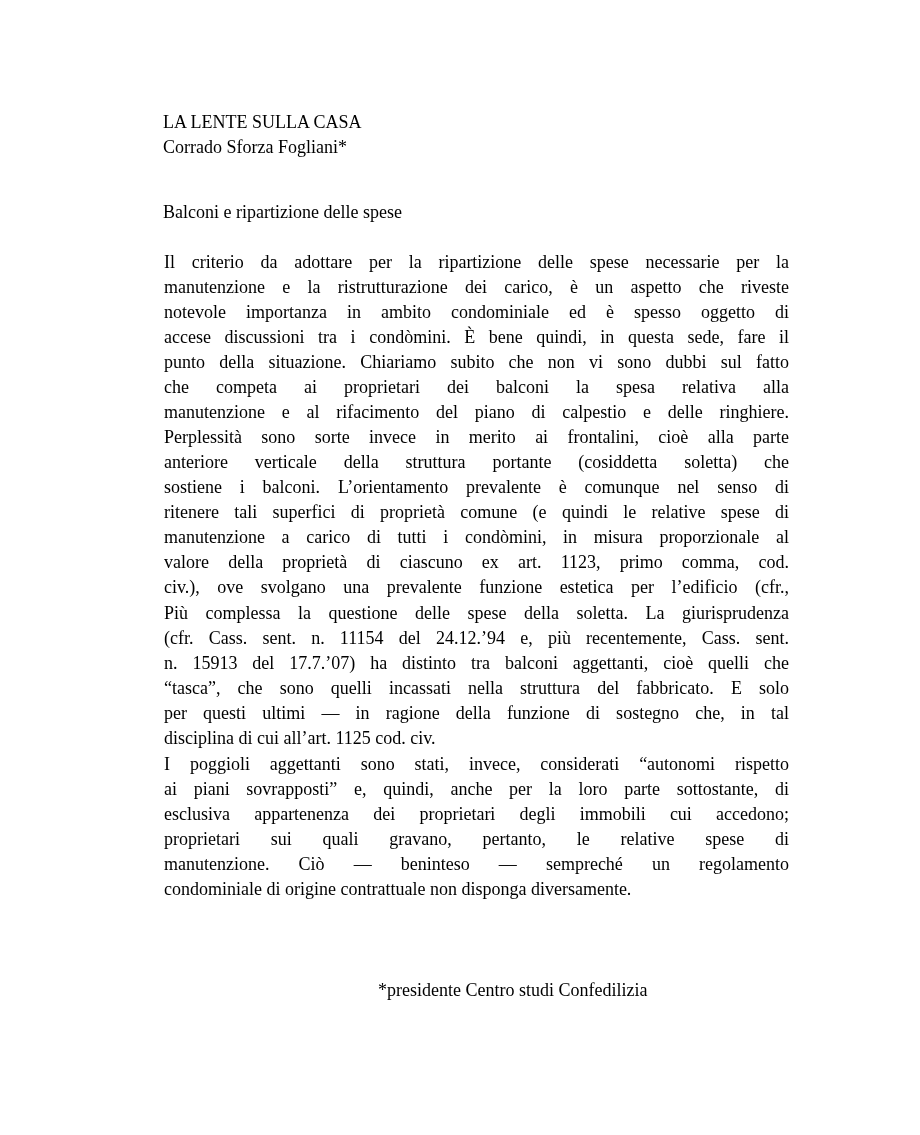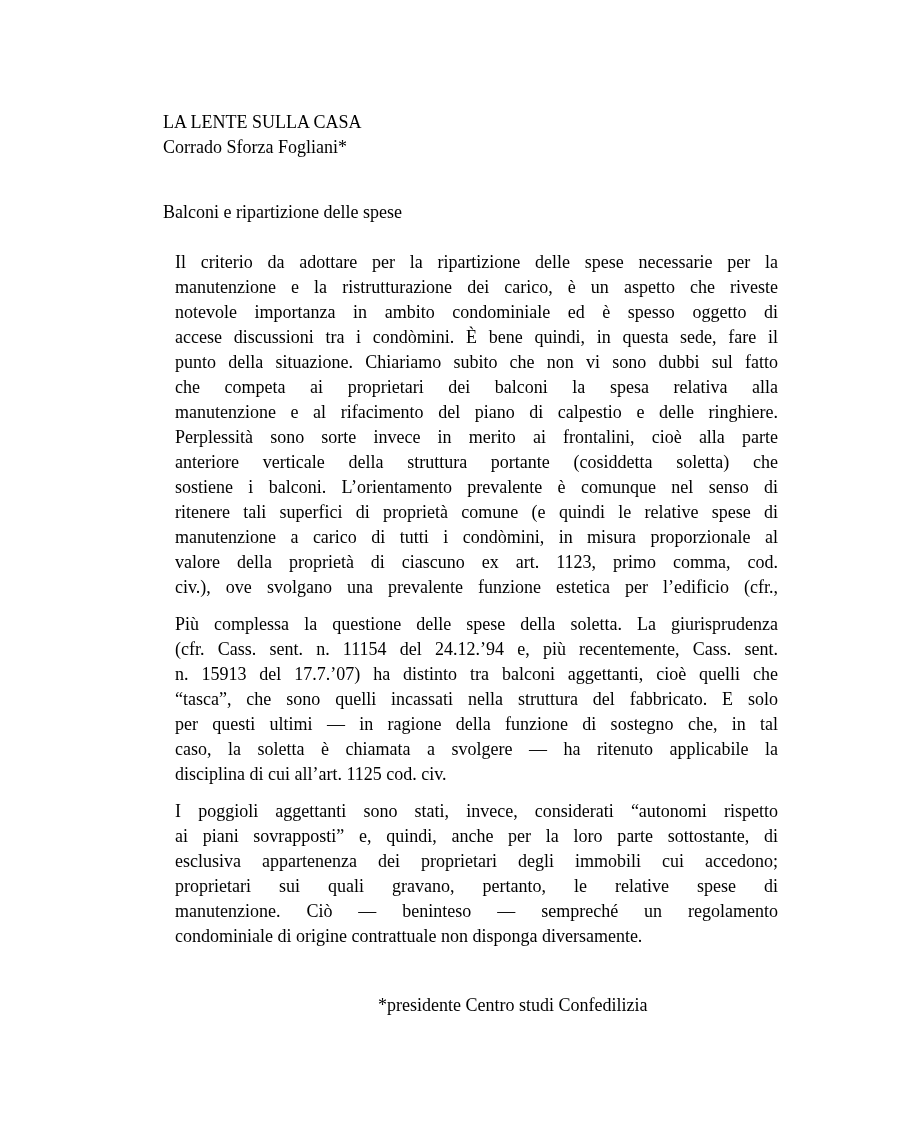--- a/index.html
+++ b/index.html
@@ -30,32 +30,32 @@
     }
     .heading {
       margin-top: 40px;   
       height: 25px;
       white-space: nowrap;
     }
     .article-body {
       margin-top: 25px;   
     }
     .paragraph {
-      margin: 12px;
+      margin: 1px;
     }
     .line {
       height: 25px;
       text-align: justify;
       text-align-last: justify;
     }
     .line.last {
       text-align-last: left;
     }
     .footnote {
-      margin-top: 44px;   
+      margin-top: 76px;   
       height: 25px;
       padding-left: 215px;
       white-space: nowrap;
     }
   </style>
 </head>
 <body>
 
 <div class="page">
   <div class="content">
@@ -82,21 +82,20 @@
           <div class="line">manutenzione a carico di tutti i condòmini, in misura proporzionale al</div>
           <div class="line">valore della proprietà di ciascuno ex art. 1123, primo comma, cod.</div>
           <div class="line">civ.), ove svolgano una prevalente funzione estetica per l’edificio (cfr.,</div>
         </div>
         <div class="paragraph">
           <div class="line">Più complessa la questione delle spese della soletta. La giurisprudenza</div>
           <div class="line">(cfr. Cass. sent. n. 11154 del 24.12.’94 e, più recentemente, Cass. sent.</div>
           <div class="line">n. 15913 del 17.7.’07) ha distinto tra balconi aggettanti, cioè quelli che</div>
           <div class="line">“tasca”, che sono quelli incassati nella struttura del fabbricato. E solo</div>
           <div class="line">per questi ultimi — in ragione della funzione di sostegno che, in tal</div>
-          <div class="line">caso, la soletta è chiamata a svolgere — ha ritenuto applicabile la</div>
           <div class="line last">disciplina di cui all’art. 1125 cod. civ.</div>
         </div>
         <div class="paragraph">
           <div class="line">I poggioli aggettanti sono stati, invece, considerati “autonomi rispetto</div>
           <div class="line">ai piani sovrapposti” e, quindi, anche per la loro parte sottostante, di</div>
           <div class="line">esclusiva appartenenza dei proprietari degli immobili cui accedono;</div>
           <div class="line">proprietari sui quali gravano, pertanto, le relative spese di</div>
           <div class="line">manutenzione. Ciò — beninteso — sempreché un regolamento</div>
           <div class="line last">condominiale di origine contrattuale non disponga diversamente.</div>
         </div>

